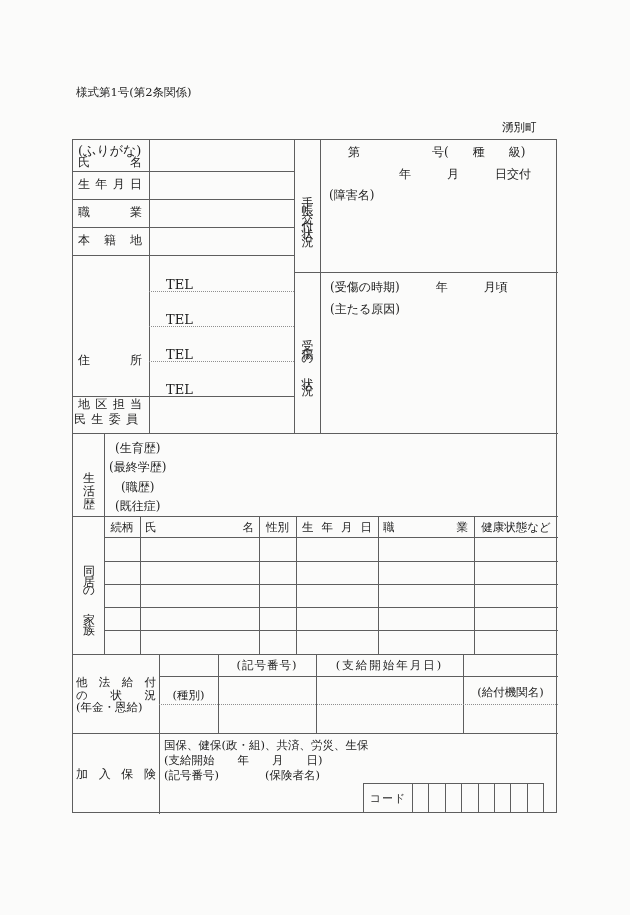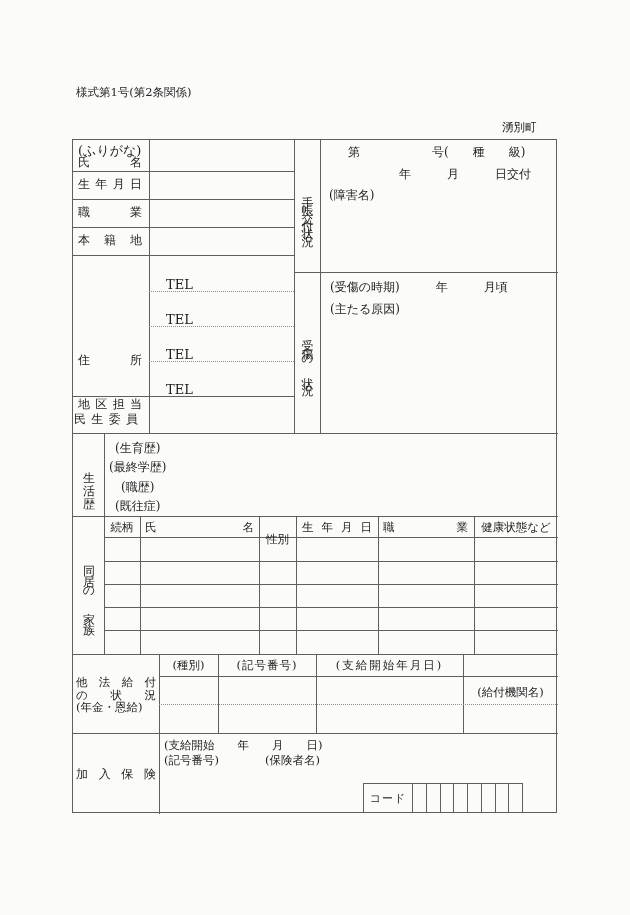--- a/index.html
+++ b/index.html
@@ -18,21 +18,21 @@
   .t    { position:absolute; font-size:12px; line-height:1.2; white-space:nowrap; }
   .t11  { font-size:13px; }
   .t115 { font-size:11.5px; }
   .just { text-align:justify; text-align-last:justify; white-space:normal; }
   .ctr  { text-align:center; }
   .vstrip { position:absolute; display:flex; align-items:center; justify-content:center; }
   .vtxt { writing-mode:vertical-rl; text-orientation:upright; font-size:12px; }
   .ls8  { letter-spacing:8px;  margin-bottom:-8px; }
   .ls13 { letter-spacing:13px; margin-bottom:-13px; }
   .ls11 { letter-spacing:11px; margin-bottom:-11px; }
-  .codebox { position:absolute; left:290px; top:643px; width:160px; height:30px;
+  .codebox { position:absolute; left:290px; top:643px; width:181px; height:30px;
              border:1px solid #5e5e5e; border-bottom:none; display:flex;text-align:right; }
   .codelabel { width:48px; display:flex; align-items:center; justify-content:center;
                font-size:11px; letter-spacing:1px; }
   .codecell { flex:1; border-left:1px solid #5e5e5e; }
   .lh19 { line-height:19.4px;text-align:center; }
   .lh15 { line-height:15.2px; }
   .lh125{ line-height:12.6px; }
 </style>
 </head>
 <body>
@@ -116,37 +116,38 @@
 
     <div class="t lh19" style="left:36px; top:299px; white-space:normal;">
       <div>(生育歴)</div>
       <div>(最終学歴)</div>
       <div>(職歴)</div>
       <div>(既往症)</div>
     </div>
 
     <div class="t t115 ctr" style="left:31px;  top:381px; width:36px;">続柄</div>
     <div class="t t115 just" style="left:72px;  top:381px; width:109px;">氏 名</div>
-    <div class="t t115 ctr" style="left:186px; top:393px; width:37px;">性別</div>
+    <div class="t t115 ctr" style="left:186px; top:381px; width:37px;">性別</div>
     <div class="t t115 just" style="left:229px; top:381px; width:70px;">生 年 月 日</div>
     <div class="t t115 just" style="left:310px; top:381px; width:85px;">職 業</div>
     <div class="t t115 ctr" style="left:401px; top:381px; width:84px;">健康状態など</div>
 
     <div class="t t115 lh125" style="left:3px; top:536px; width:80px; white-space:normal;">
       <div class="just">他 法 給 付</div>
       <div class="just">の 状 況</div>
       <div>(年金・恩給)</div>
     </div>
-    <div class="t t115 ctr" style="left:86px;  top:519px; width:59px;">(種別)</div>
+    <div class="t t115 ctr" style="left:86px;  top:549px; width:59px;">(種別)</div>
     <div class="t t115 ctr" style="left:145px; top:519px; width:98px; letter-spacing:1px;">(記号番号)</div>
     <div class="t t115 ctr" style="left:243px; top:519px; width:147px; letter-spacing:2px;">(支給開始年月日)</div>
     <div class="t t115 ctr" style="left:390px; top:546px; width:95px;">(給付機関名)</div>
 
     <div class="t just" style="left:3px; top:627px; width:80px;">加 入 保 険</div>
     <div class="t t115 lh15" style="left:91px; top:598px; white-space:normal;">
+      <div>国保、健保(政・組)、共済、労災、生保</div>
       <div>(支給開始　　年　　月　　日)</div>
       <div>(記号番号)　　　　(保険者名)</div>
     </div>
 
     <div class="codebox">
       <div class="codelabel">コード</div>
       <div class="codecell"></div>
       <div class="codecell"></div>
       <div class="codecell"></div>
       <div class="codecell"></div>

